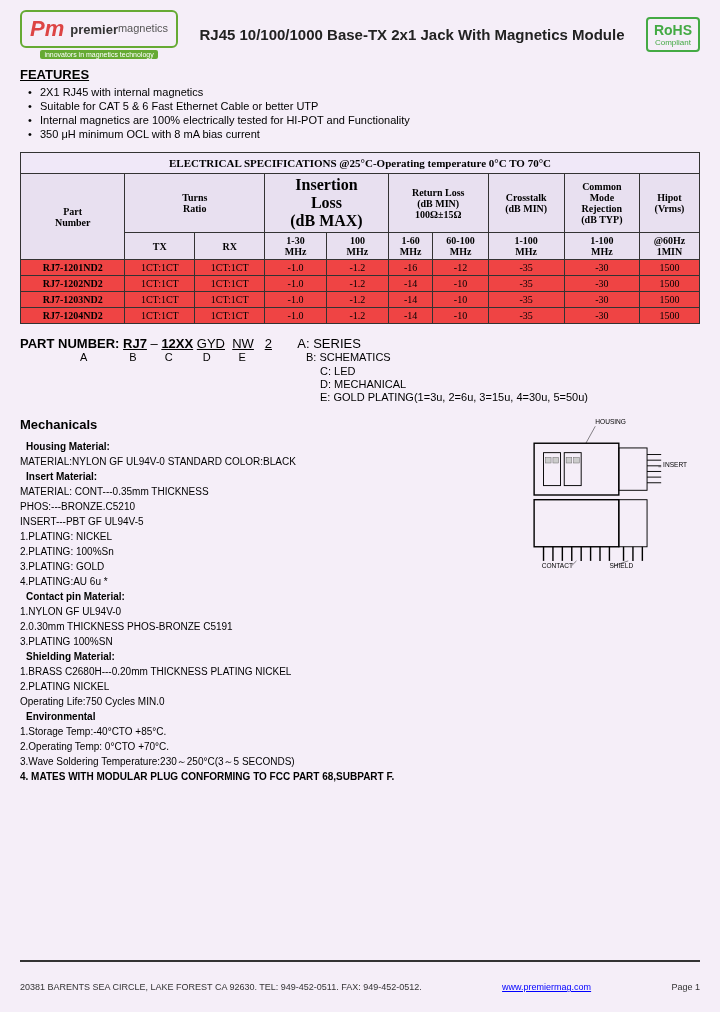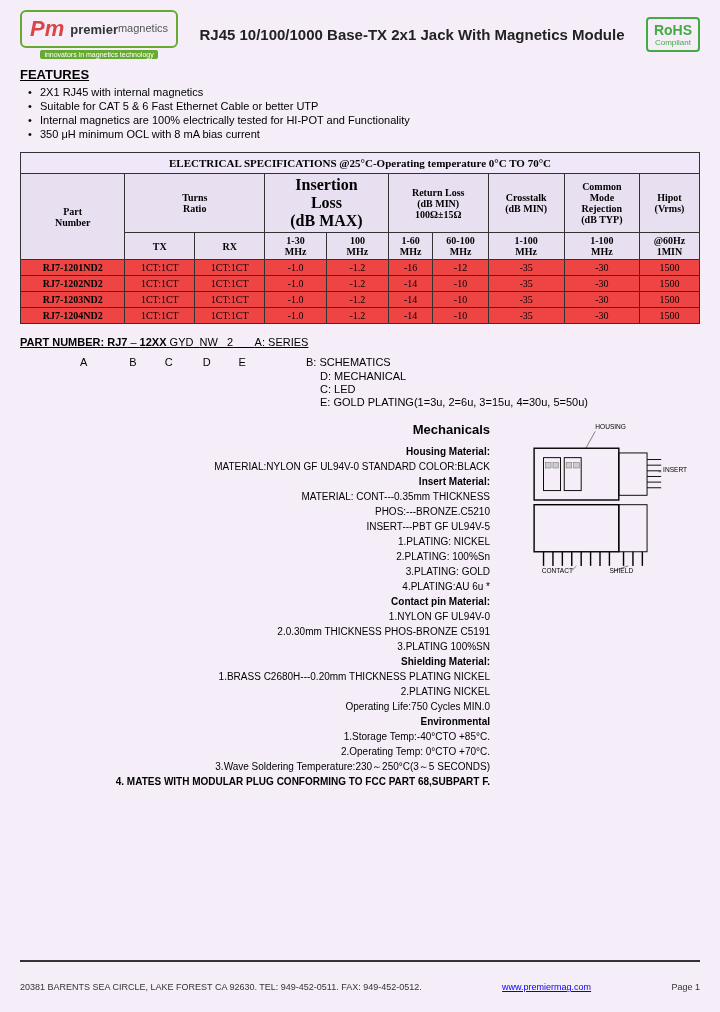--- a/index.html
+++ b/index.html
@@ -162,21 +162,20 @@
     
     .mechanicals-section {
       display: flex;
       gap: 10px;
       margin-bottom: 10px;
     }
     .mech-text {
       flex: 1;
       font-size: 10px;
       line-height: 1.5;
-      text-align: right;
     }
     .mech-title {
       font-size: 13px;
       font-weight: bold;
       margin-bottom: 4px;
     }
     .mech-subtitle {
       font-weight: bold;
       font-size: 10px;
       padding-left: 6px;
@@ -314,21 +313,21 @@
           <td>-10</td>
           <td>-35</td>
           <td>-30</td>
           <td>1500</td>
         </tr>
       </tbody>
     </table>
   </div>
 
   <div class="part-number-section">
-    <div style="display:flex; align-items:baseline; flex-wrap:wrap; font-size:11px; margin-bottom:8px;text-decoration:underline;">
+    <div style="display:flex; align-items:baseline; flex-wrap:wrap; font-size:13px; margin-bottom:0;">
       <span class="bold">PART NUMBER:</span>&nbsp;
       <span style="text-decoration:underline; font-weight:bold;">RJ7</span>
       <span>&nbsp;–&nbsp;</span>
       <span style="text-decoration:underline; font-weight:bold;">12XX</span>
       <span>&nbsp;</span>
       <span style="text-decoration:underline;">GYD</span>
       <span>&nbsp;&nbsp;</span>
       <span style="text-decoration:underline;">NW</span>
       <span>&nbsp;&nbsp;&nbsp;</span>
       <span style="text-decoration:underline;">2</span>
@@ -336,22 +335,22 @@
       <span>A: SERIES</span>
     </div>
     <div style="display:flex; margin-left:60px; gap:0; font-size:11px; margin-bottom:2px;">
       <span style="margin-right:42px;">A</span>
       <span style="margin-right:28px;">B</span>
       <span style="margin-right:30px;">C</span>
       <span style="margin-right:28px;">D</span>
       <span style="margin-right:60px;">E</span>
       <span>B: SCHEMATICS</span>
     </div>
+    <div style="margin-left:300px; font-size:11px; margin-bottom:1px;">C: LED</div>
     <div style="margin-left:300px; font-size:11px; margin-bottom:1px;">D: MECHANICAL</div>
-    <div style="margin-left:300px; font-size:11px; margin-bottom:1px;">C: LED</div>
     <div style="margin-left:300px; font-size:11px;">E: GOLD PLATING(1=3u, 2=6u, 3=15u, 4=30u, 5=50u)</div>
   </div>
 
   <div class="mechanicals-section">
     <div class="mech-text">
       <div class="mech-title">Mechanicals</div>
       <div class="mech-subtitle">Housing Material:</div>
       <div>MATERIAL:NYLON GF UL94V-0   STANDARD COLOR:BLACK</div>
       <div class="mech-subtitle">Insert Material:</div>
       <div>MATERIAL: CONT---0.35mm THICKNESS</div>

